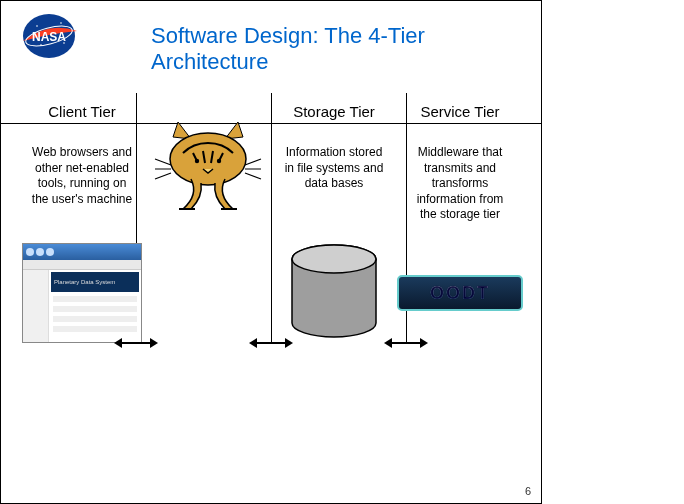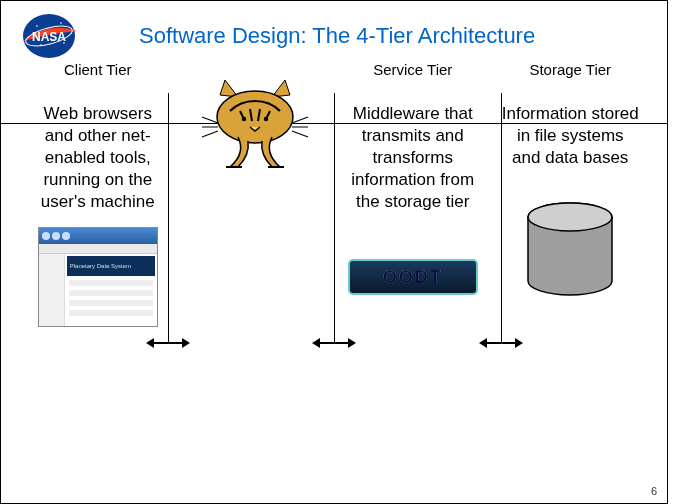--- a/index.html
+++ b/index.html
@@ -1,28 +1,28 @@
 <!DOCTYPE html>
 <html><head>
 <meta charset="utf-8">
 <style>
   * { box-sizing: border-box; margin: 0; padding: 0; }
   html, body { width: 684px; height: 504px; font-family: Arial, Helvetica, sans-serif; background: #fff; }
   .slide {
-    width: 668px; height: 504px; border: 1px solid #000; position: relative;
+    width: 542px; height: 504px; border: 1px solid #000; position: relative;
     padding: 10px 18px 0 18px;
   }
   .header { display: flex; align-items: flex-start; gap: 30px; }
   .logo { width: 60px; height: 50px; position: relative; flex-shrink: 0; }
-  .title { color: #0066cc; font-size: 22px; font-weight: normal; margin-top: 12px; margin-left: 30px; }
+  .title { color: #0066cc; font-size: 22px; font-weight: normal; margin-top: 12px; margin-left: 42px; }
 
-  .tiers { display: flex; width: 100%; position: relative; }
+  .tiers { display: flex; margin-top: 28px; width: 100%; position: relative; }
   .tier { width: 25%; text-align: center; position: relative; }
   .tier-head { font-size: 15px; padding: 0 6px 10px 6px; min-height: 30px; }
-  .tier-desc { font-size: 17px; padding: 12px 10px 0 10px; min-height: 96px; text-align: center; line-height: 1.3; }
+  .tier-desc { font-size: 12px; padding: 12px 10px 0 10px; min-height: 96px; text-align: center; line-height: 1.3; }
   .tier-img { height: 120px; display:flex; align-items:center; justify-content:center; margin-top: 4px; }
 
   .hr-line { position:absolute; left:0; right:0; top: 122px; height:0; border-top:1px solid #000; }
 
   .vsep { position:absolute; top:92px; width:0; height: 250px; border-left:1px solid #000; }
   .vsep.s1 { left: 25%; }
   .vsep.s2 { left: 50%; }
   .vsep.s3 { left: 75%; }
 
   .arrow-row { position:absolute; top: 336px; left:0; right:0; height: 20px; }
@@ -127,39 +127,39 @@
             <path d="M92 48 L108 42 M92 52 L108 52 M92 56 L108 62" stroke="#000" stroke-width="1.2"></path>
             <path d="M38 62 Q46 78 30 92 L38 92 Q50 80 48 66" fill="#d9a23a" stroke="#000" stroke-width="1.5"></path>
             <path d="M72 62 Q64 78 80 92 L72 92 Q60 80 62 66" fill="#d9a23a" stroke="#000" stroke-width="1.5"></path>
             <path d="M26 92 L42 92 M68 92 L84 92" stroke="#000" stroke-width="2"></path>
           </svg>
         </div>
       </div>
     </div>
 
     <div class="tier">
-      <div class="tier-head">Service Tier</div>
-      <div class="tier-desc">Middleware that transmits and transforms information from the storage tier</div>
-      <div class="tier-img">
-        <div class="oodt">
-          <span class="oodt-text">OODT</span>
-        </div>
-      </div>
-    </div>
-
-    <div class="tier">
       <div class="tier-head">Storage Tier</div>
       <div class="tier-desc">Information stored in file systems and data bases</div>
       <div class="tier-img">
         <div class="cyl">
           <svg viewBox="0 0 96 100">
             <ellipse cx="48" cy="16" rx="42" ry="14" fill="#bfbfbf" stroke="#000" stroke-width="1.5"></ellipse>
             <path d="M6 16 L6 80 A42 14 0 0 0 90 80 L90 16" fill="#9e9e9e" stroke="#000" stroke-width="1.5"></path>
             <ellipse cx="48" cy="16" rx="42" ry="14" fill="#cfcfcf" stroke="#000" stroke-width="1.5"></ellipse>
           </svg>
+        </div>
+      </div>
+    </div>
+
+    <div class="tier">
+      <div class="tier-head">Service Tier</div>
+      <div class="tier-desc">Middleware that transmits and transforms information from the storage tier</div>
+      <div class="tier-img">
+        <div class="oodt">
+          <span class="oodt-text">OODT</span>
         </div>
       </div>
     </div>
 
   </div>
 
   <div class="arrow-row">
     <div class="arrow a1">
       <svg viewBox="0 0 44 12">
           <line x1="6" y1="6" x2="38" y2="6" stroke="#000" stroke-width="2"></line>

